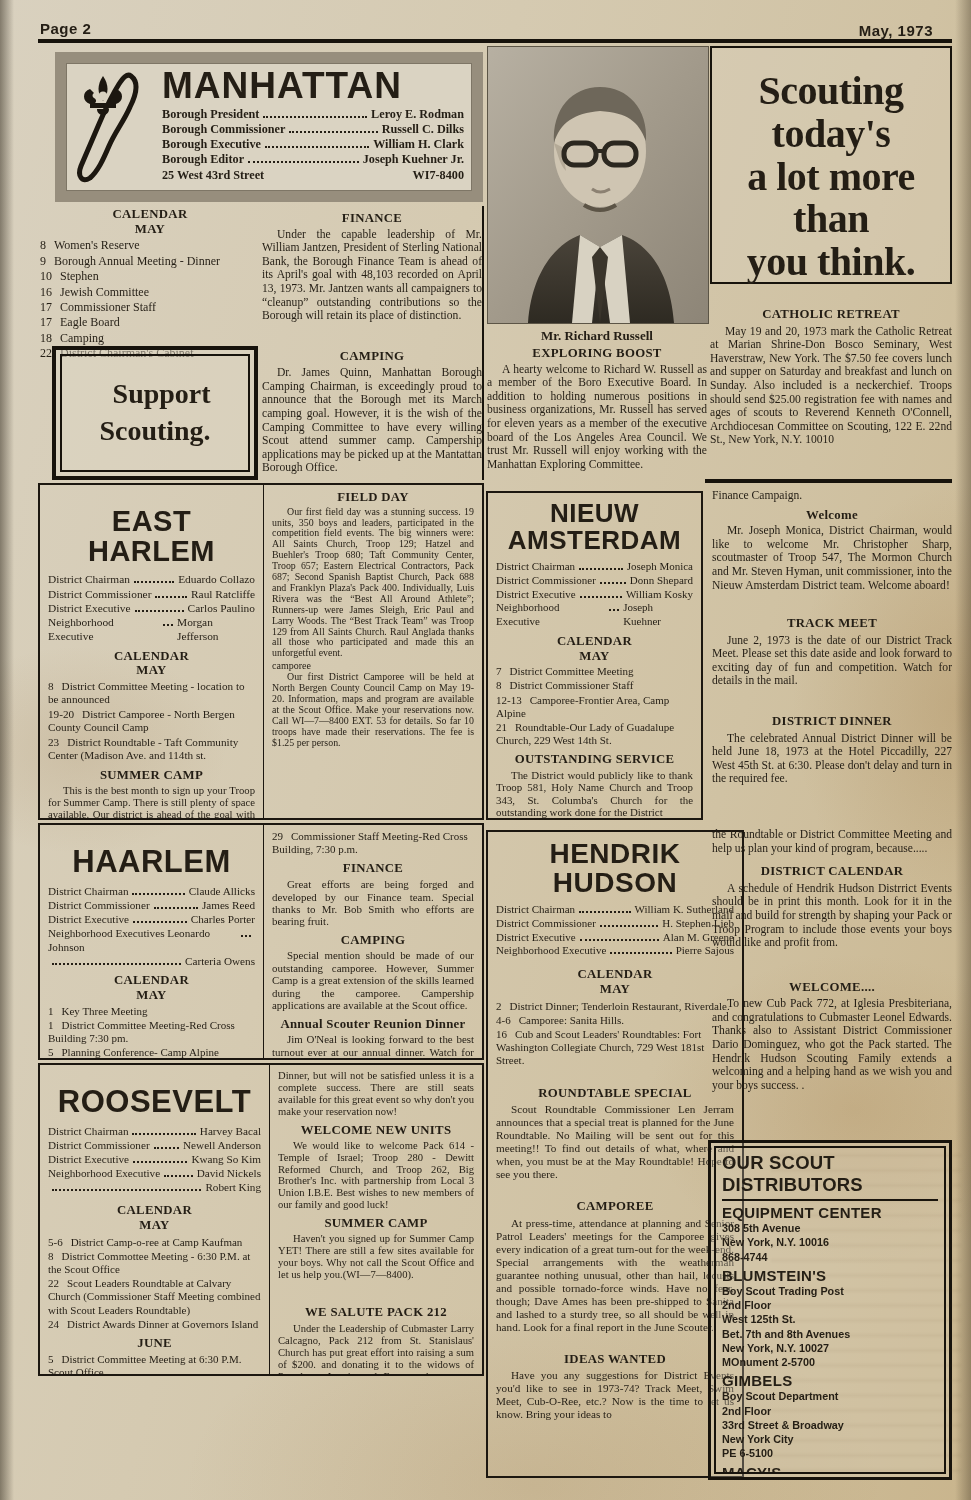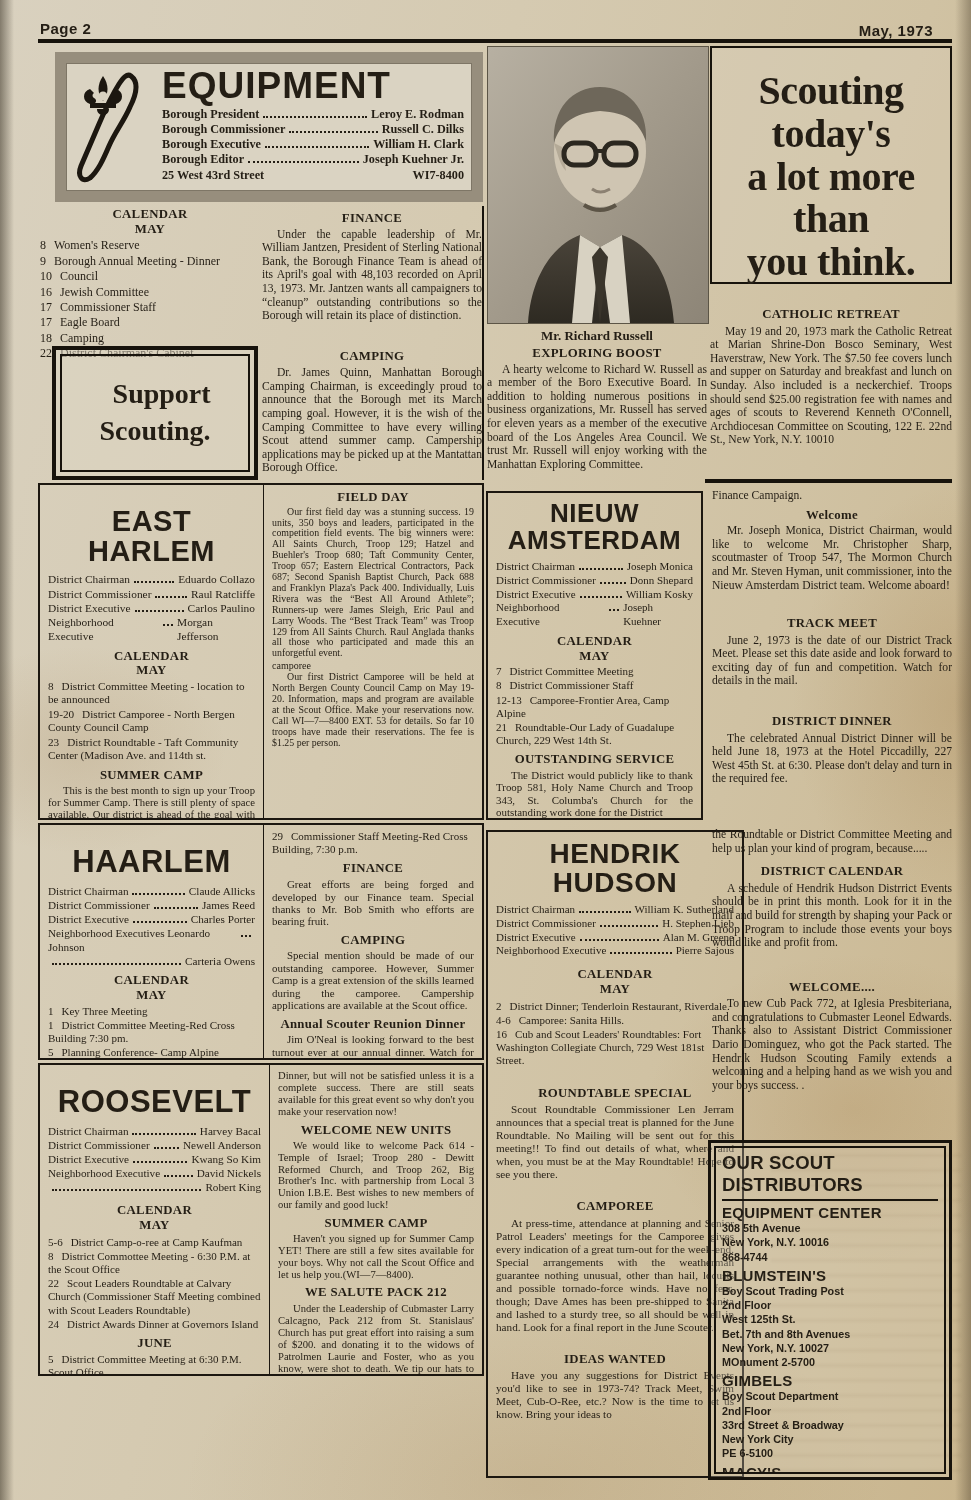--- a/index.html
+++ b/index.html
@@ -88,21 +88,21 @@
           <path d="M20,0 C26,9 26,17 20,25 C14,17 14,9 20,0 Z" fill="#1c1710"></path>
           <path d="M7,13 C-1,15 -1,26 7,28 C13,29 15,24 11,22 C9,21 9,18 11,17 Z" fill="#1c1710"></path>
           <path d="M33,13 C41,15 41,26 33,28 C27,29 25,24 29,22 C31,21 31,18 29,17 Z" fill="#1c1710"></path>
           <rect x="7" y="27" width="26" height="5" fill="#1c1710"></rect>
           <path d="M14,33 C14,41 26,41 26,33 Z" fill="#1c1710"></path>
           <circle cx="20" cy="20" r="4.5" fill="#d9d2c1"></circle>
         </g>
       </svg>
     </div>
     <div class="mh-right">
-      <div class="mh-title">EQUIPMENT</div>
+      <div class="mh-title">MANHATTAN</div>
       <div class="mh-staff">
 
           <div class="staff-row">
             <span>Borough President</span>
             <span class="lead"></span>
             <span>Leroy E. Rodman</span>
           </div>
 
           <div class="staff-row">
             <span>Borough Commissioner</span>
@@ -130,21 +130,21 @@
   </div>
 
   <div class="plain-col" style="left:40px;top:202px;width:220px;">
     <div class="shead tight"><span>CALENDAR</span><br><span>MAY</span></div>
     <div class="cal" style="font-size:12px;">
 
         <p class="cal-item"><span class="day">8</span><span>Women's Reserve</span></p>
 
         <p class="cal-item"><span class="day">9</span><span>Borough Annual Meeting - Dinner</span></p>
 
-        <p class="cal-item"><span class="day">10</span><span>Council</span></p>
+        <p class="cal-item"><span class="day">10</span><span>Stephen</span></p>
 
         <p class="cal-item"><span class="day">16</span><span>Jewish Committee</span></p>
 
         <p class="cal-item"><span class="day">17</span><span>Commissioner Staff</span></p>
 
         <p class="cal-item"><span class="day">17</span><span>Eagle Board</span></p>
 
         <p class="cal-item"><span class="day">18</span><span>Camping</span></p>
 
         <p class="cal-item"><span class="day">22</span><span>District Chairman's Cabinet</span></p>
@@ -543,21 +543,21 @@
           <p class="noind">Dinner, but will not be satisfied unless it is a complete success. There are still seats available for this great event so why don't you make your reservation now!</p>
         </div>
       <div class="shead tight">WELCOME NEW UNITS</div>
       <div class="bodytx b107">
           <p>We would like to welcome Pack 614 - Temple of Israel; Troop 280 - Dewitt Reformed Church, and Troop 262, Big Brother's Inc. with partnership from Local 3 Union I.B.E. Best wishes to new members of our family and good luck!</p>
         </div>
       <div class="shead tight">SUMMER CAMP</div>
       <div class="bodytx b107">
           <p>Haven't you signed up for Summer Camp YET! There are still a few sites available for your boys. Why not call the Scout Office and let us help you.(WI—7—8400).</p>
         </div>
-      <div class="shead" style="margin-top:4px;">WE SALUTE PACK 212</div>
+      <div class="shead" style="margin-top:24px;">WE SALUTE PACK 212</div>
       <div class="bodytx b107">
           <p>Under the Leadership of Cubmaster Larry Calcagno, Pack 212 from St. Stanislaus' Church has put great effort into raising a sum of $200. and donating it to the widows of Patrolmen Laurie and Foster, who as you know, were shot to death. We tip our hats to Larry and his boys of Pack 212 for an outstanding job done for our community.</p>
         </div>
     </div>
   </div>
 
   <div class="abs dist">
     <div class="inner">
       <div class="dist-title">OUR SCOUT DISTRIBUTORS</div>
       <div>

